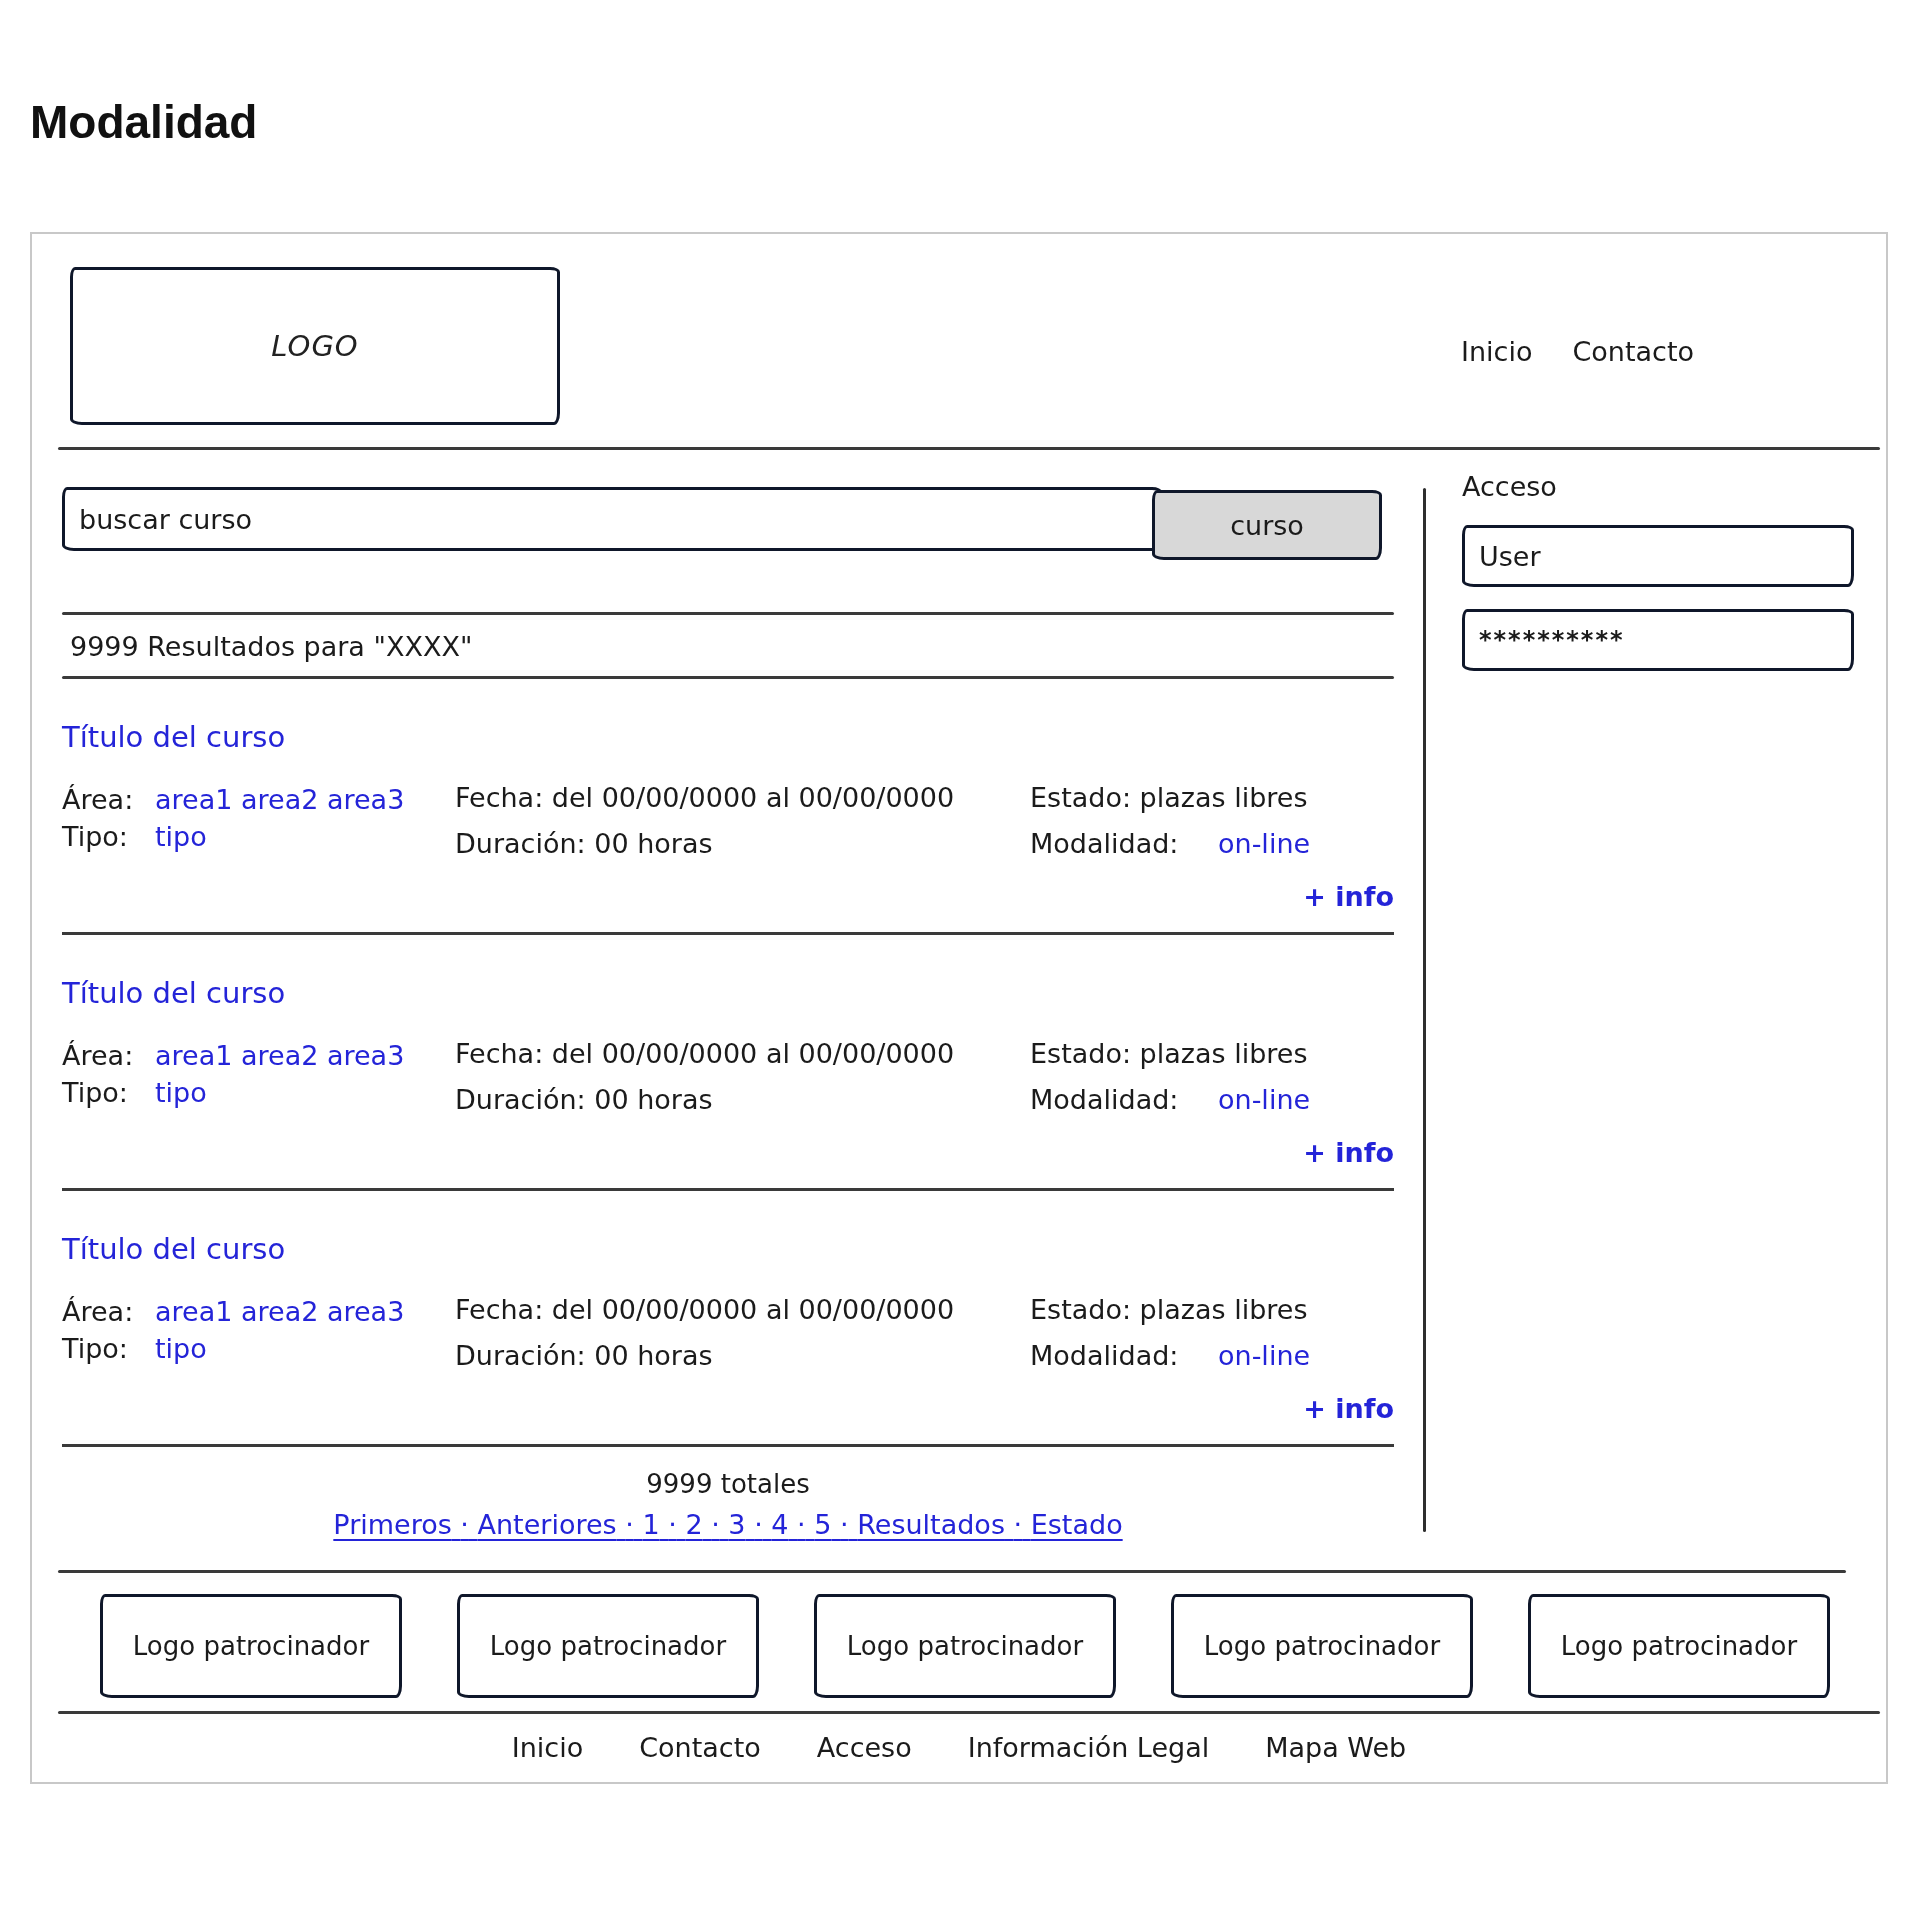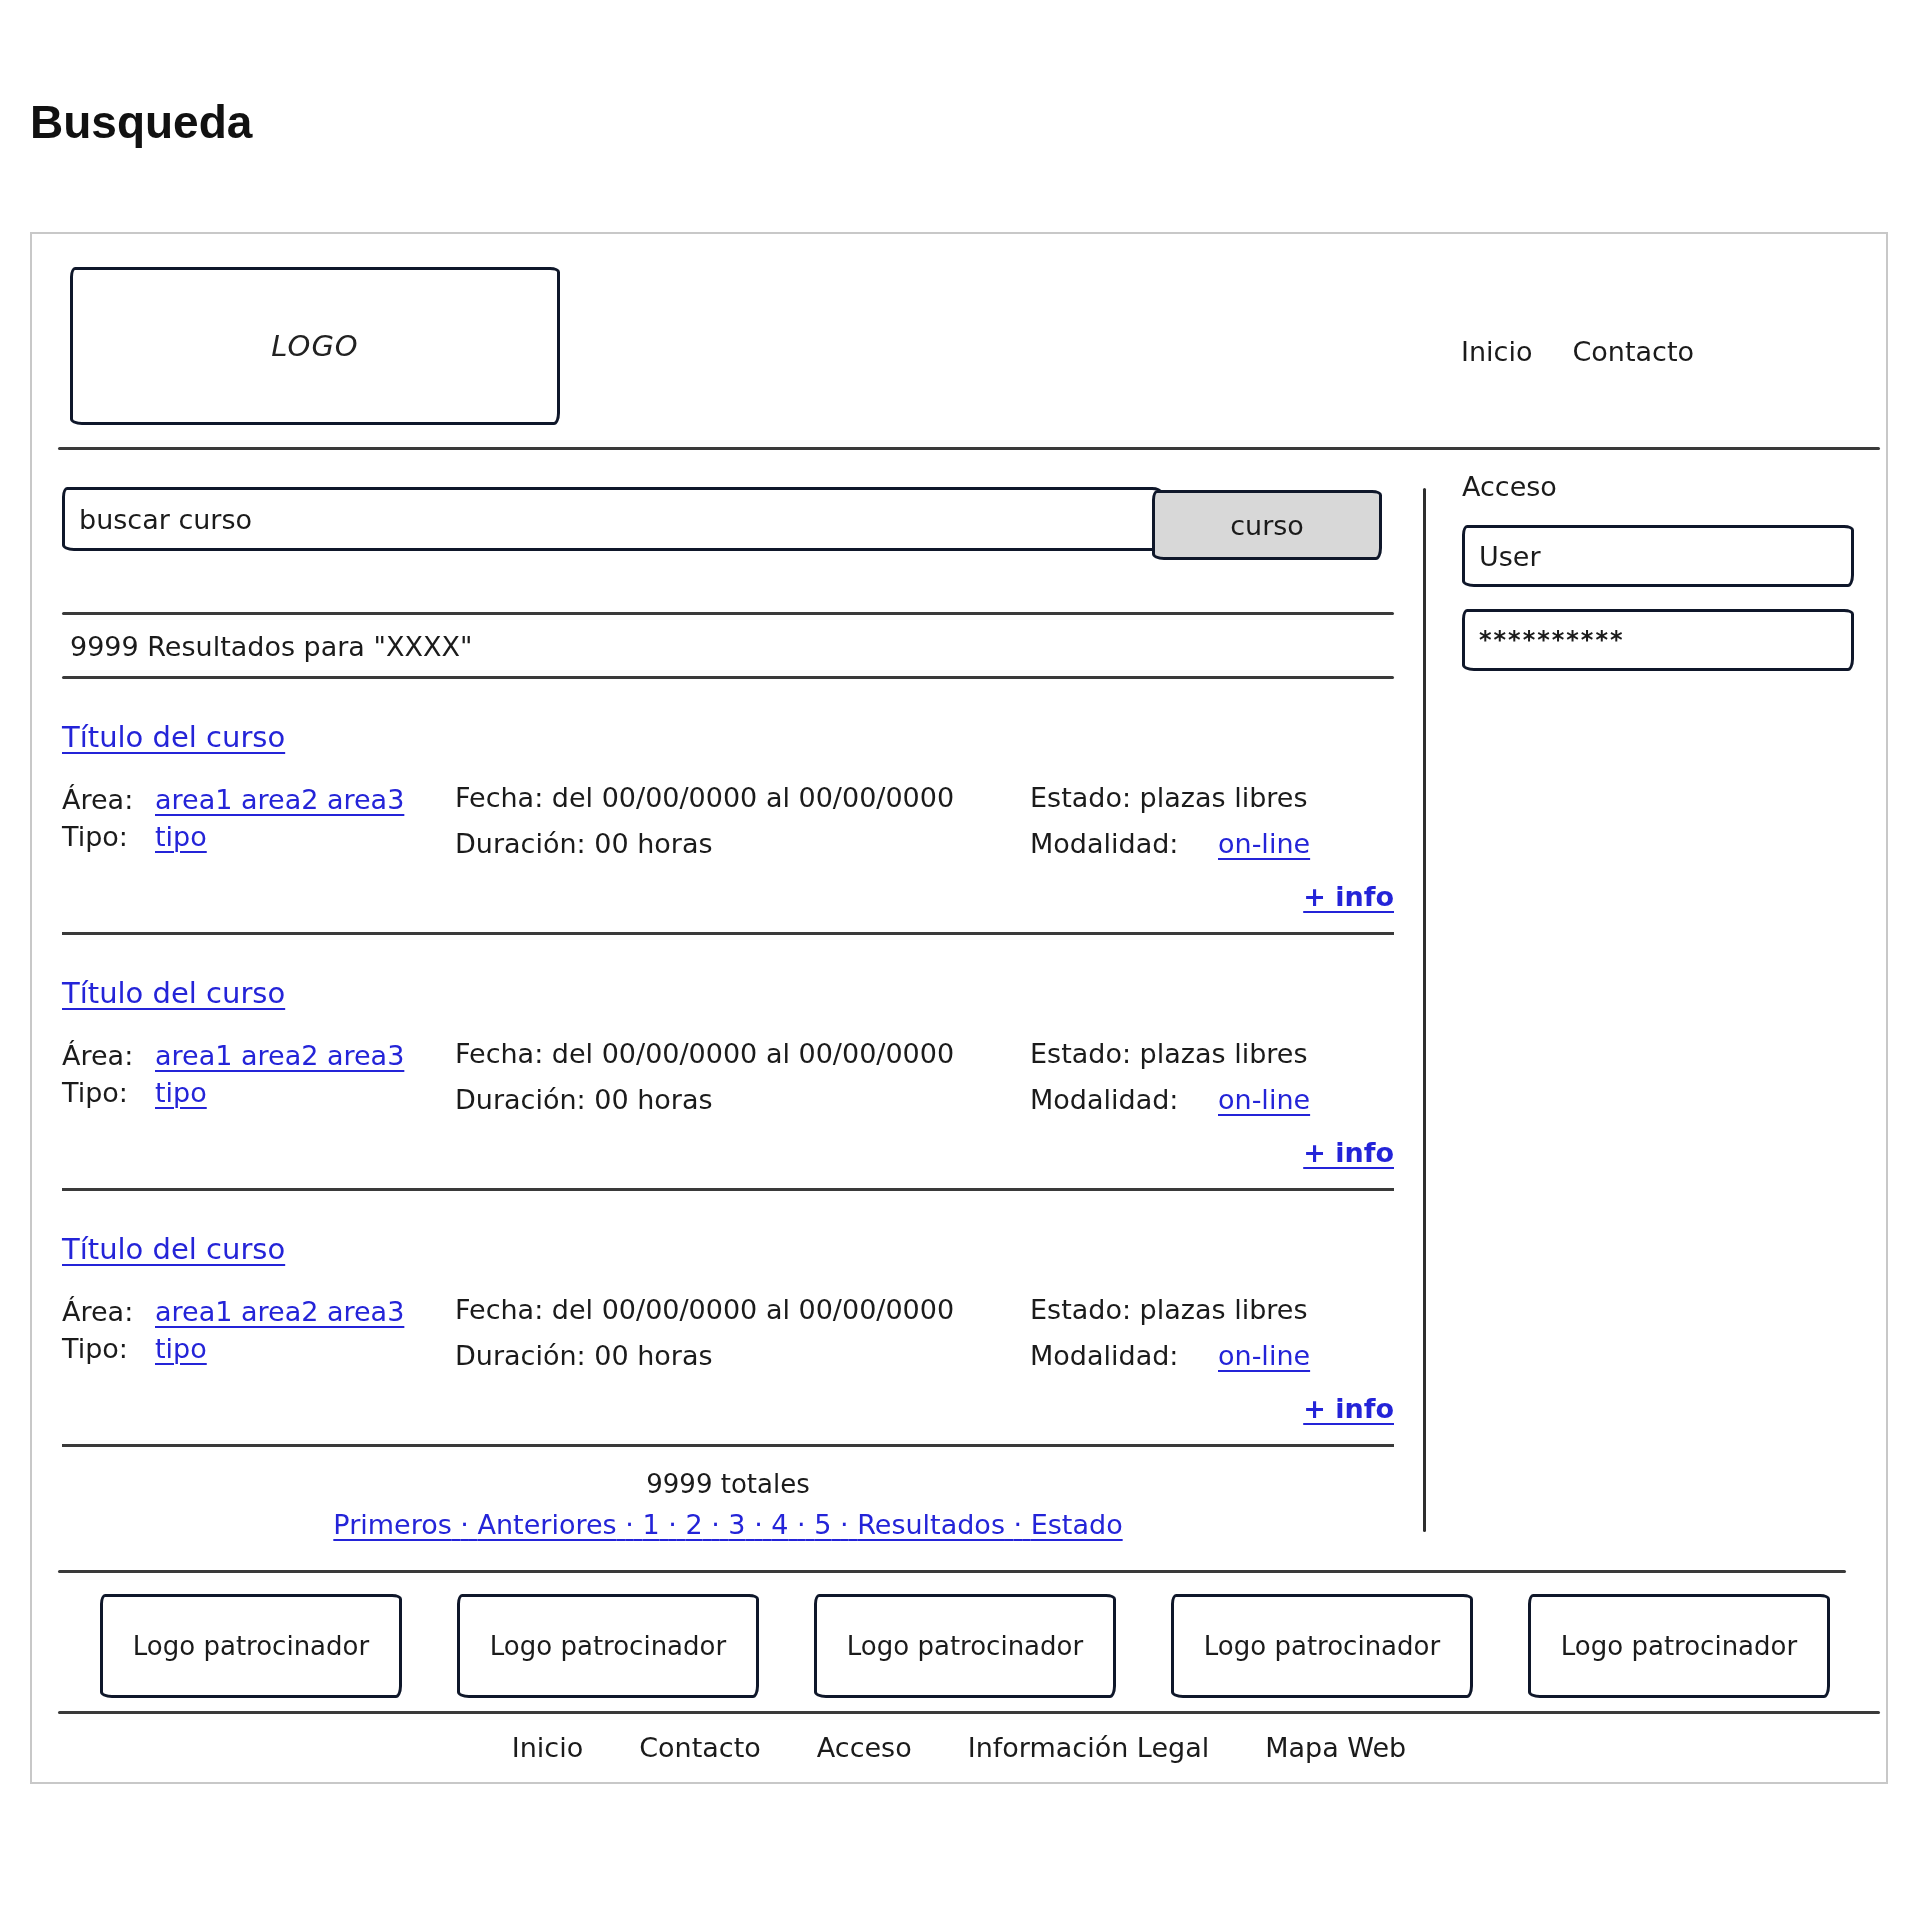--- a/index.html
+++ b/index.html
@@ -39,21 +39,21 @@
   .acceso-label{font-size:27px;}
   .sidebar input{display:block;width:100%;box-sizing:border-box;height:62px;
        font-family:"DejaVu Sans",sans-serif;font-size:27px;color:#1b1b1b;padding:0 14px;outline:none;}
   .user-input{margin-top:23px;}
   .pass-input{margin-top:22px;font-size:24px !important;font-weight:bold;letter-spacing:2px;}
 
   
   .main{position:absolute;left:30px;top:378px;width:1332px;}
   .summary{font-size:27px;padding:16px 8px 14px 8px;}
 
-  .link{color:#2424d8;text-decoration:underline;text-underline-offset:5px;
+  .link{color:#2424d8;text-underline-offset:5px;
        text-decoration-thickness:2px;cursor:pointer;}
 
   .card{padding:40px 0 20px 0;border-bottom:3px solid #3a3a3a;}
   .card-title{font-size:29px;line-height:36px;display:inline-block;}
   .card-grid{display:grid;grid-template-columns:393px 575px 1fr;margin-top:26px;font-size:27px;}
   .line{line-height:34px;}
   .col-a .line{line-height:37px;}
   .spaced{margin-top:12px;}
   .lbl{display:inline-block;width:93px;}
   .lbl-mod{display:inline-block;width:188px;}
@@ -72,21 +72,21 @@
   .sponsor-box{width:296px;height:98px;display:flex;align-items:center;
        justify-content:center;font-size:26px;}
   .footer-line{position:absolute;top:1477px;left:26px;right:6px;}
   .footer-nav{position:absolute;top:1498px;left:0;width:100%;display:flex;
        justify-content:center;gap:56px;font-size:27px;}
   .footer-nav span{cursor:pointer;}
 </style>
 </head>
 <body>
 
-<h1 class="page-title">Busqueda</h1>
+<h1 class="page-title">Modalidad</h1>
 
 <div class="frame">
 
   <div class="logo-box sketch">
     <span class="logo-text">LOGO</span>
   </div>
   <nav class="top-nav">
     <span>Inicio</span>
     <span>Contacto</span>
   </nav>

